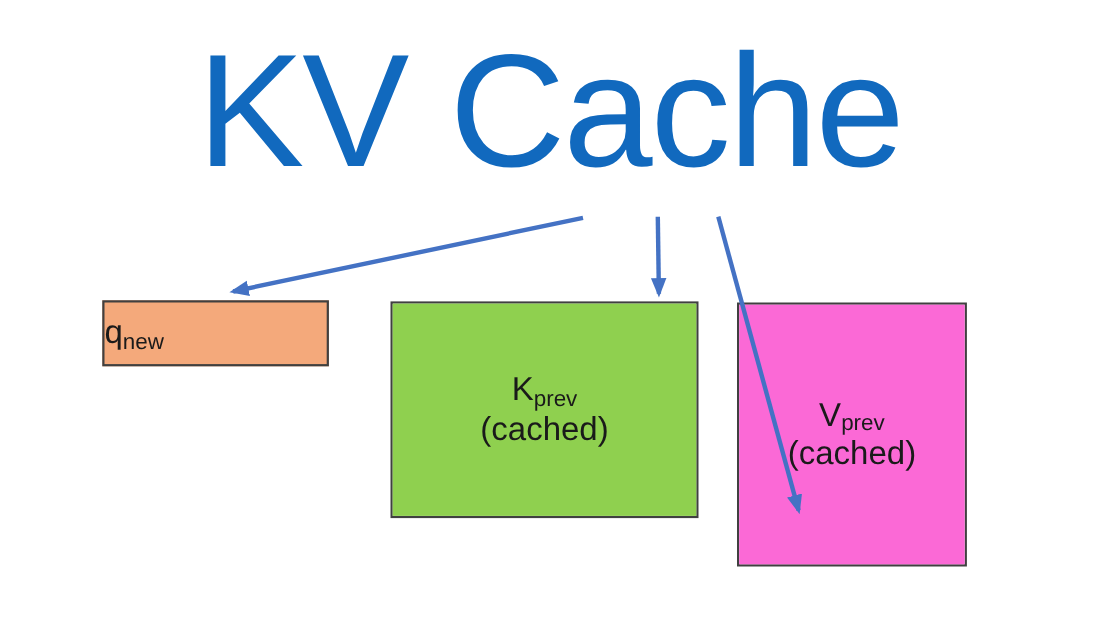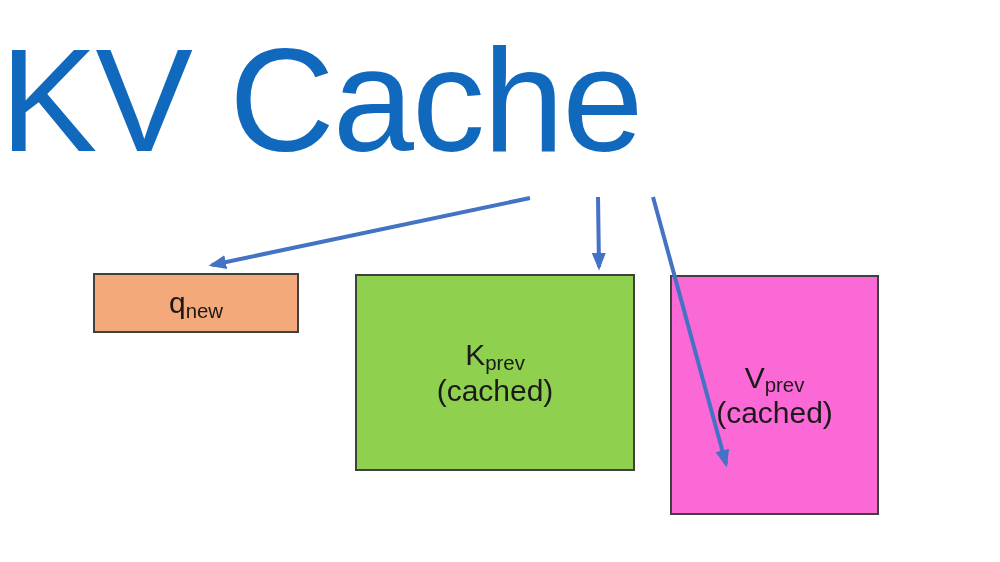--- a/index.html
+++ b/index.html
@@ -23,21 +23,21 @@
     position:relative;
     width:1000px;
     height:562px;
     background:var(--background);
     overflow:hidden;
     margin:0 auto;
   }
   .slide-title{
     position:absolute;
     left:0; right:0; top:28px;
-    text-align:left;
+    text-align:center;
     font-size:146px;
     line-height:1.0;
     font-weight:400;
     color:var(--title-blue);
     letter-spacing:-2px;
     white-space:nowrap;
   }
   .arrow-layer{
     position:absolute;
     left:0; top:0;
@@ -76,21 +76,20 @@
     display:flex;
     align-items:center;
     justify-content:center;
   }
   
   .box-q{
     left:93px; top:273px;
     width:206px; height:60px;
     background:var(--q-fill);
     align-items:center;
-    justify-content:center;
   }
   
   .box-k{
     left:355px; top:274px;
     width:280px; height:197px;
     background:var(--k-prev-fill);
   }
   .seg-k-prev{
     flex:1 1 auto;
     background:var(--k-prev-fill);

